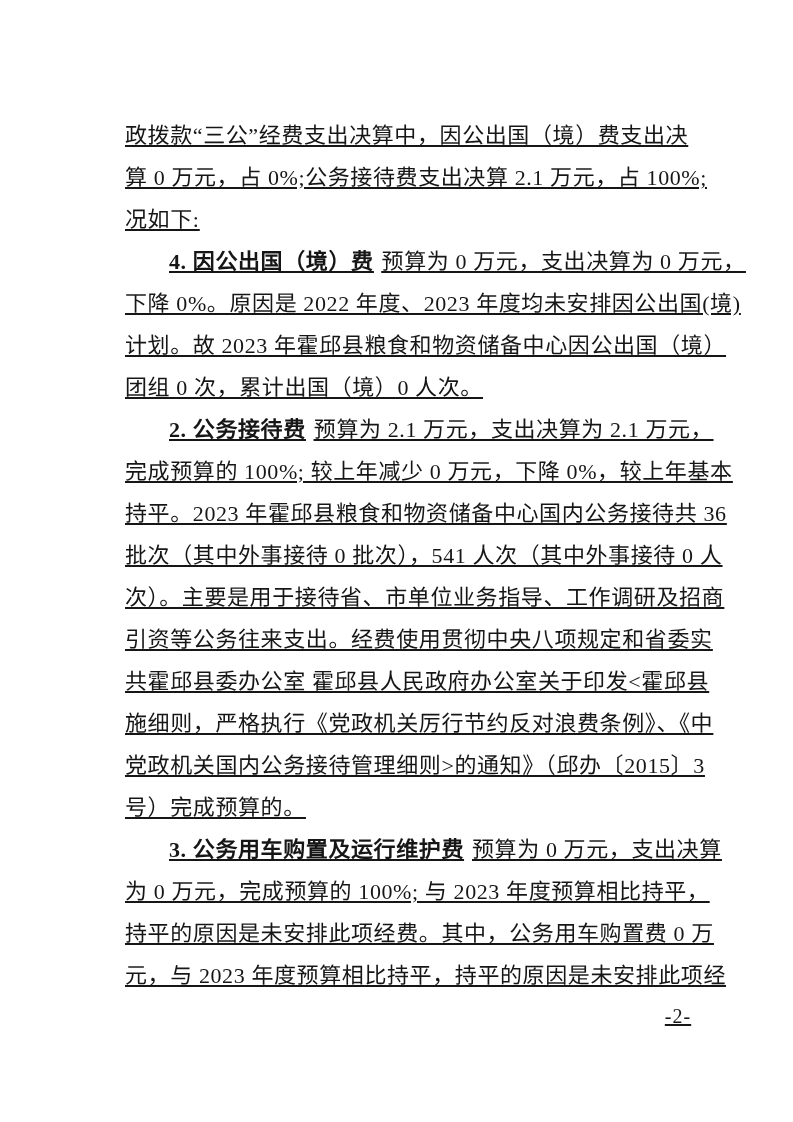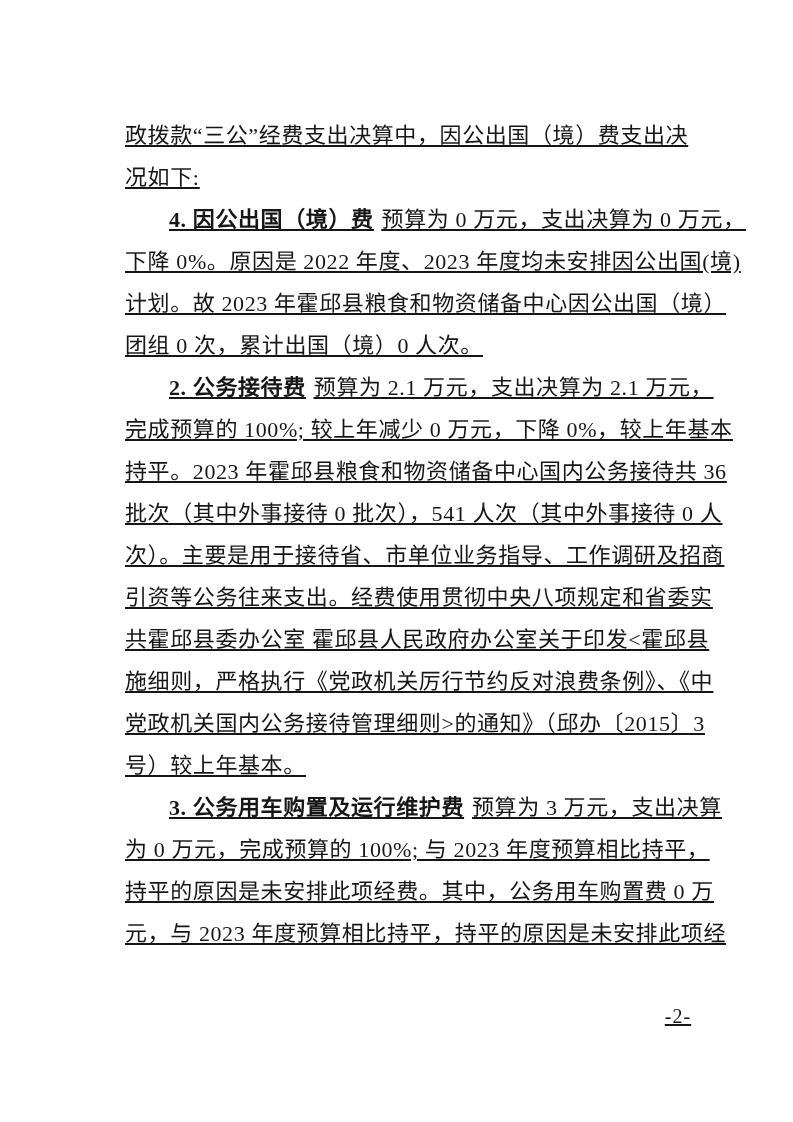--- a/index.html
+++ b/index.html
@@ -43,39 +43,40 @@
     color: #161616;
   }
 </style>
 </head>
 <body>
 
 <div class="page">
   <div class="body-text">
 
     <div class="line">政拨款“三公”经费支出决算中，因公出国（境）费支出决</div>
+    <div class="line">算 0 万元，占 0%;公务接待费支出决算 2.1 万元，占 100%;</div>
     <div class="line">况如下:</div>
 
     <div class="line indent"><span class="sec-heading">4. 因公出国（境）费</span><span>预算为 0 万元，支出决算为 0 万元，</span></div>
     <div class="line">下降 0%。原因是 2022 年度、2023 年度均未安排因公出国(境)</div>
     <div class="line">计划。故 2023 年霍邱县粮食和物资储备中心因公出国（境）</div>
     <div class="line">团组 0 次，累计出国（境）0 人次。</div>
 
     <div class="line indent"><span class="sec-heading">2. 公务接待费</span><span>预算为 2.1 万元，支出决算为 2.1 万元，</span></div>
     <div class="line">完成预算的 100%; 较上年减少 0 万元，下降 0%，较上年基本</div>
     <div class="line">持平。2023 年霍邱县粮食和物资储备中心国内公务接待共 36</div>
     <div class="line">批次（其中外事接待 0 批次），541 人次（其中外事接待 0 人</div>
     <div class="line">次）。主要是用于接待省、市单位业务指导、工作调研及招商</div>
     <div class="line">引资等公务往来支出。经费使用贯彻中央八项规定和省委实</div>
     <div class="line">共霍邱县委办公室 霍邱县人民政府办公室关于印发&lt;霍邱县</div>
     <div class="line">施细则，严格执行《党政机关厉行节约反对浪费条例》、《中</div>
     <div class="line">党政机关国内公务接待管理细则&gt;的通知》（邱办〔2015〕3</div>
-    <div class="line">号）较上年基本。</div>
+    <div class="line">号）完成预算的。</div>
 
-    <div class="line indent"><span class="sec-heading">3. 公务用车购置及运行维护费</span><span>预算为 3 万元，支出决算</span></div>
+    <div class="line indent"><span class="sec-heading">3. 公务用车购置及运行维护费</span><span>预算为 0 万元，支出决算</span></div>
     <div class="line">为 0 万元，完成预算的 100%; 与 2023 年度预算相比持平，</div>
     <div class="line">持平的原因是未安排此项经费。其中，公务用车购置费 0 万</div>
     <div class="line">元，与 2023 年度预算相比持平，持平的原因是未安排此项经</div>
 
   </div>
 
   <div class="page-number">-2-</div>
 </div>
 
 </body></html>

